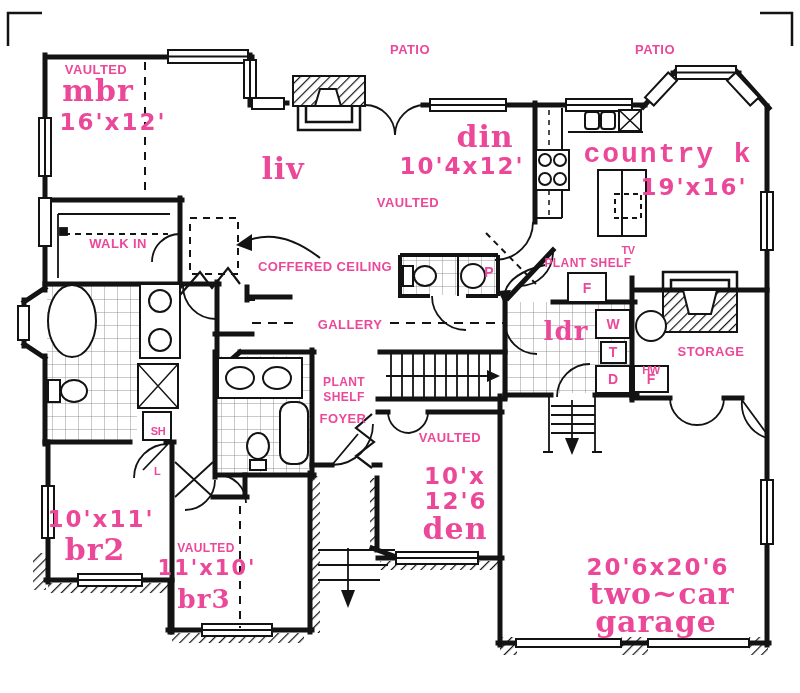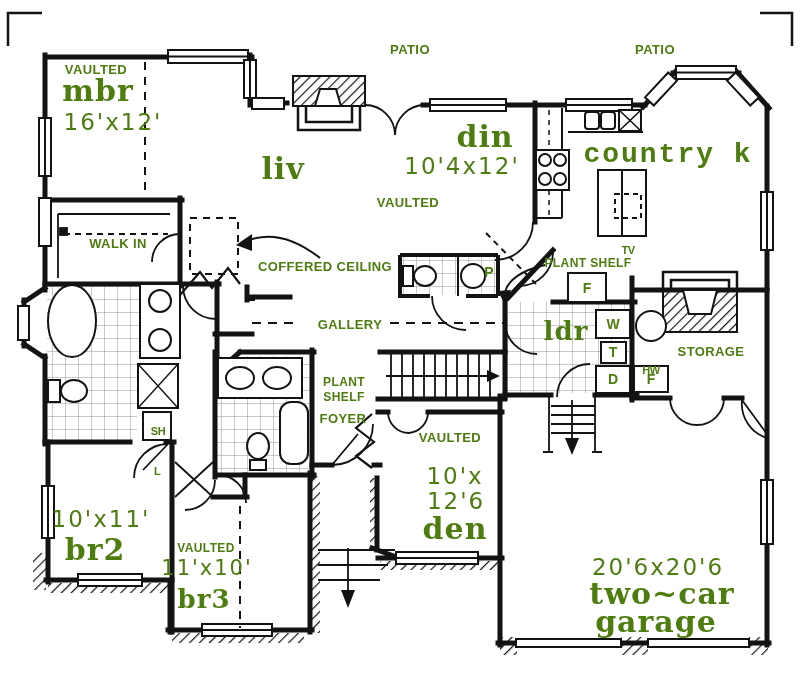--- a/index.html
+++ b/index.html
@@ -1,27 +1,27 @@
 <!DOCTYPE html>
 <html><head>
 <meta charset="utf-8">
 <style>
   html,body{margin:0;padding:0;background:#e8e8e8;}
   .stage{position:relative;width:800px;height:693px;background:#ffffff;overflow:hidden;
          font-family:"Liberation Sans",sans-serif;color:#111;}
   .stage svg{position:absolute;left:0;top:0;}
   .labels{position:absolute;left:0;top:0;width:100%;height:100%;}
-  .lab{position:absolute;transform:translate(-50%,-50%);white-space:nowrap;color:#4d7c0f;
+  .lab{position:absolute;transform:translate(-50%,-50%);white-space:nowrap;color:#ec4899;
        text-align:center;line-height:1;}
   .lbl{font:bold 13px "Liberation Sans",sans-serif;letter-spacing:.4px;}
   .lbl.sm{font-size:12px;}
   .rname{font-family:"DejaVu Serif",serif;font-weight:bold;font-size:30px;letter-spacing:1px;}
   .rname.md{font-size:26px;}
   .rname.k{font-size:28px;letter-spacing:2px;font-family:Liberation Mono, monospace;}
-  .rdim{font-family:"DejaVu Sans",sans-serif;font-size:23px;letter-spacing:2px;font-weight:400;text-align:right;}
+  .rdim{font-family:"DejaVu Sans",sans-serif;font-size:23px;letter-spacing:2px;font-weight:700;text-align:right;}
   .rdim.sm{font-size:21px;}
   .tag{font:bold 14px "Liberation Sans",sans-serif;}
   .tag.sm{font-size:11px;letter-spacing:-0.5px;margin-top:44px;}
 </style>
 </head>
 <body>
 
 <div class="stage">
 
 <svg width="800" height="693" viewBox="0 0 800 693">
@@ -261,20 +261,21 @@
   <div class="lab lbl" style="left:118px;top:243px">WALK IN</div>
 
   <div class="lab rname" style="left:283px;top:169px">liv</div>
   <div class="lab lbl" style="left:325px;top:266px">COFFERED CEILING</div>
 
   <div class="lab rname" style="left:485px;top:137px">din</div>
   <div class="lab rdim" style="left:462px;top:166px">10'4x12'</div>
   <div class="lab lbl" style="left:408px;top:202px">VAULTED</div>
 
   <div class="lab rname k" style="left:668px;top:155px">country k</div>
+  <div class="lab rdim" style="left:694px;top:187px">19'x16'</div>
   <div class="lab tag sm" style="left:628px;top:206px">TV</div>
   <div class="lab lbl sm" style="left:588px;top:263px">PLANT SHELF</div>
   <div class="lab tag" style="left:587px;top:288px">F</div>
 
   <div class="lab lbl" style="left:350px;top:324px">GALLERY</div>
 
   <div class="lab rname md" style="left:566px;top:331px">ldr</div>
   <div class="lab tag" style="left:613px;top:324px">W</div>
   <div class="lab tag" style="left:613px;top:352px">T</div>
   <div class="lab tag" style="left:613px;top:379px">D</div>

